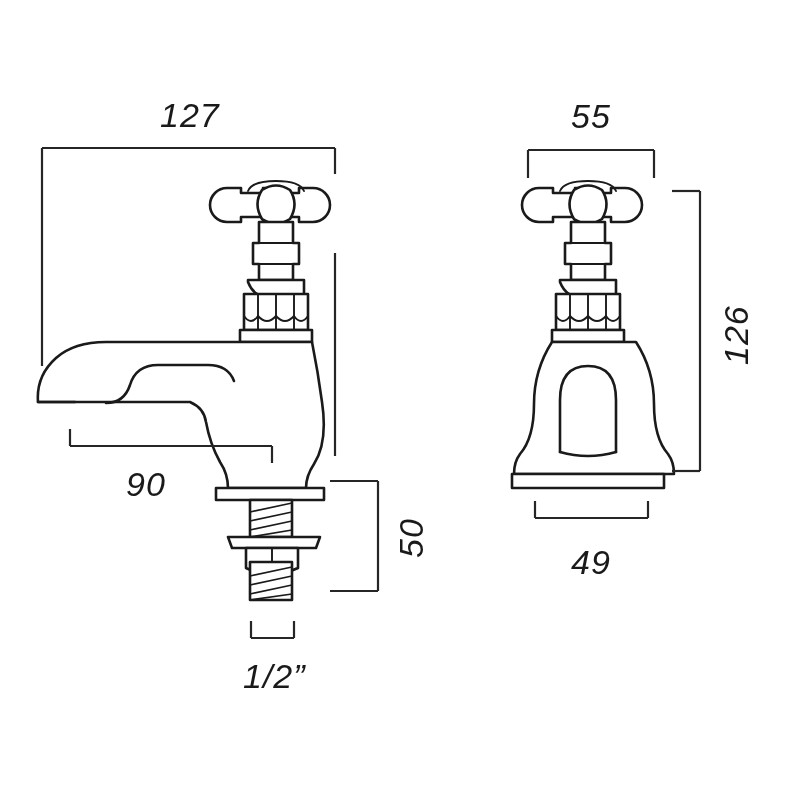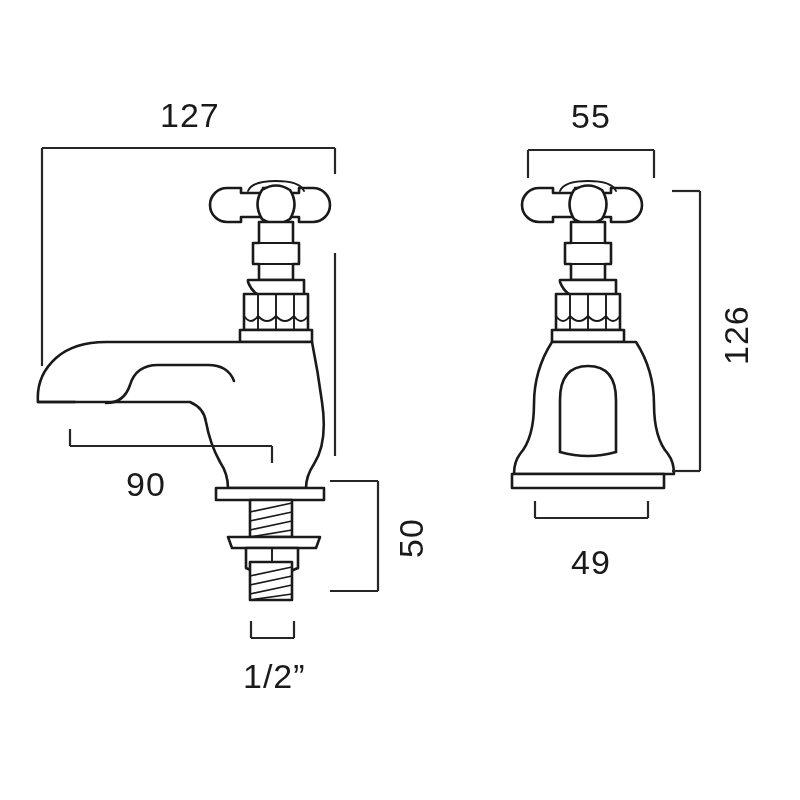--- a/index.html
+++ b/index.html
@@ -9,20 +9,21 @@
   }
   body {
     font-family: "Liberation Sans", sans-serif;
   }
   #drawing-root {
     position: relative;
     width: 800px;
     height: 800px;
     background: #ffffff;
     overflow: hidden;
+    font-style: italic;
   }
   svg#tech-drawing {
     display: block;
     width: 800px;
     height: 800px;
   }
   .part-line {
     fill: none;
     stroke: #1a1a1a;
     stroke-width: 2.6;

